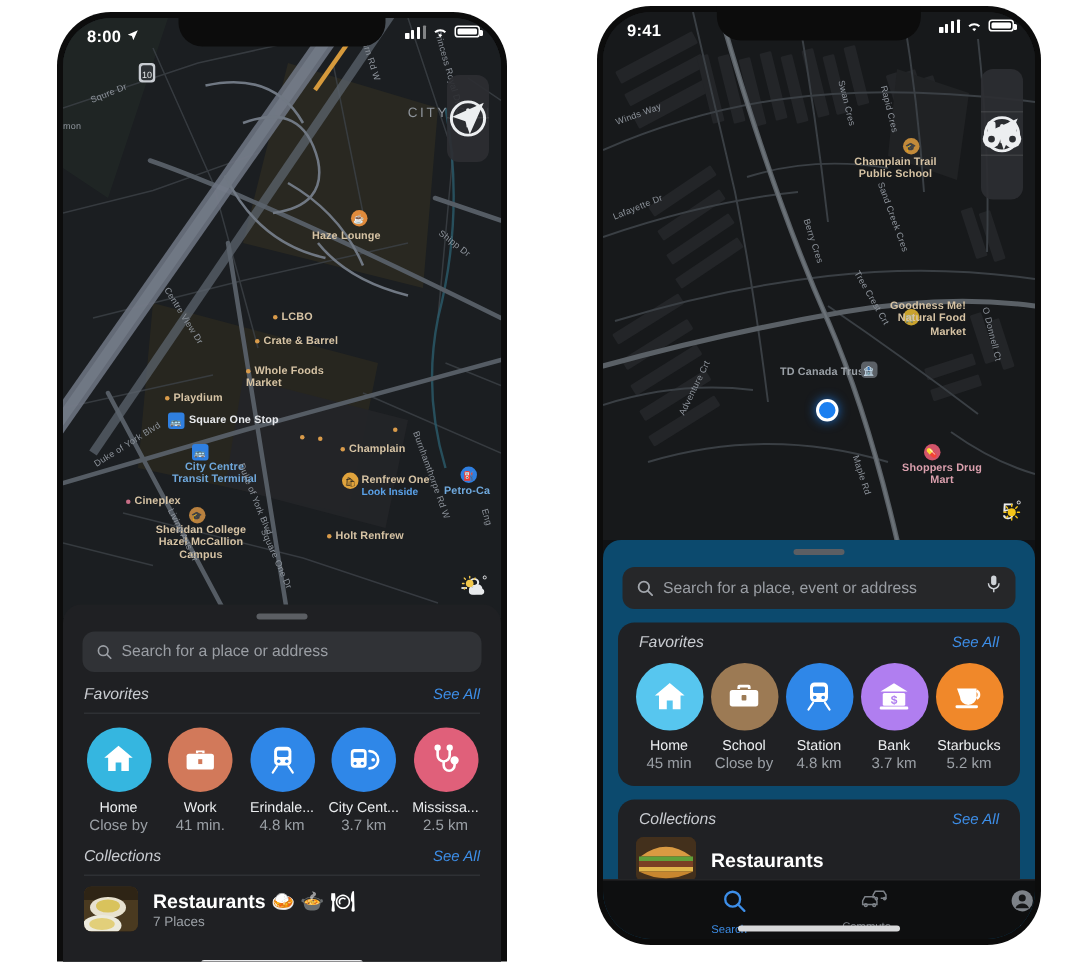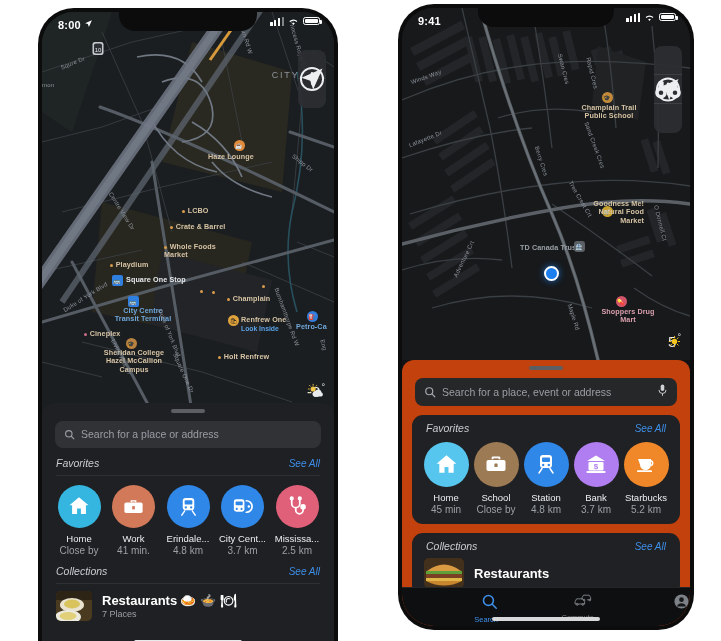--- a/index.html
+++ b/index.html
@@ -72,21 +72,21 @@
     color:#e9eaec; font-size:15px; font-weight:300; z-index:18; }
   .weather .deg { font-size:9px; position:relative; top:-5px; margin-left:-1px; }
 
   
   .userdot { position:absolute; width:15px; height:15px; border-radius:50%;
     background:#1b7ff0; border:2.4px solid #fff; box-shadow:0 0 7px rgba(27,127,240,.8); }
 
   
   .sheet { position:absolute; left:0; right:0; bottom:0; background:#1f2023;
     border-radius:12px 12px 0 0; z-index:25; }
-  .sheet.s2 { background:#c2410c; }
+  .sheet.s2 { background:#0c4a6e; }
   .grabber { width:34px; height:3.5px; border-radius:2px; background:#5b5e63;
     margin:6px auto 0; }
 
   .searchbar { margin:8px 13px 0; height:27px; background:#303236; border-radius:8px;
     display:flex; align-items:center; padding:0 9px; gap:6px; }
   .searchbar.s2 { background:#262729; height:28px; }
   .searchbar span.ph { color:#9a9ea4; font-size:10.5px; }
   .searchbar .mic { margin-left:auto; }
 
   .sec-head { display:flex; align-items:baseline; justify-content:space-between;
@@ -477,21 +477,21 @@
           </g>
 
           <g stroke="#5a6066" stroke-width="3.4" fill="none" stroke-linecap="round">
             <path d="M78 0 Q112 120 150 206 Q176 266 196 352"></path>
             <path d="M0 236 Q80 214 160 200 Q230 188 288 196"></path>
           </g>
           <path d="M78 0 Q112 120 150 206 Q176 266 196 352" stroke="#6b7278" stroke-width="1.6" fill="none"></path>
         </svg>
 
         <div class="pinbadge" style="left:200px; top:84px; background:#c28a3a;">🎓</div>
-        <div class="poi" style="left:172px; top:96px; width:70px; white-space:normal; text-align:center;">Champlain Trail Public School</div>
+        <div class="poi" style="left:160px; top:96px; width:70px; white-space:normal; text-align:center;">Champlain Trail Public School</div>
 
         <div class="poi grey" style="left:118px; top:236px;">
           <span>TD Canada Trust</span></div>
         <div class="pinbadge" style="left:172px; top:233px; background:#5b6066; border-radius:3px;">🏦</div>
 
         <div class="pinbadge" style="left:200px; top:198px; background:#c9a32e;">🛒</div>
         <div class="poi" style="left:176px; top:192px; width:66px; white-space:normal; text-align:right;">Goodness Me! Natural Food Market</div>
 
         <div class="pinbadge" style="left:214px; top:288px; background:#d2546a;">💊</div>
         <div class="poi pink" style="left:196px; top:300px; width:60px; white-space:normal; text-align:center; color:#dba0ae;">Shoppers Drug Mart</div>

